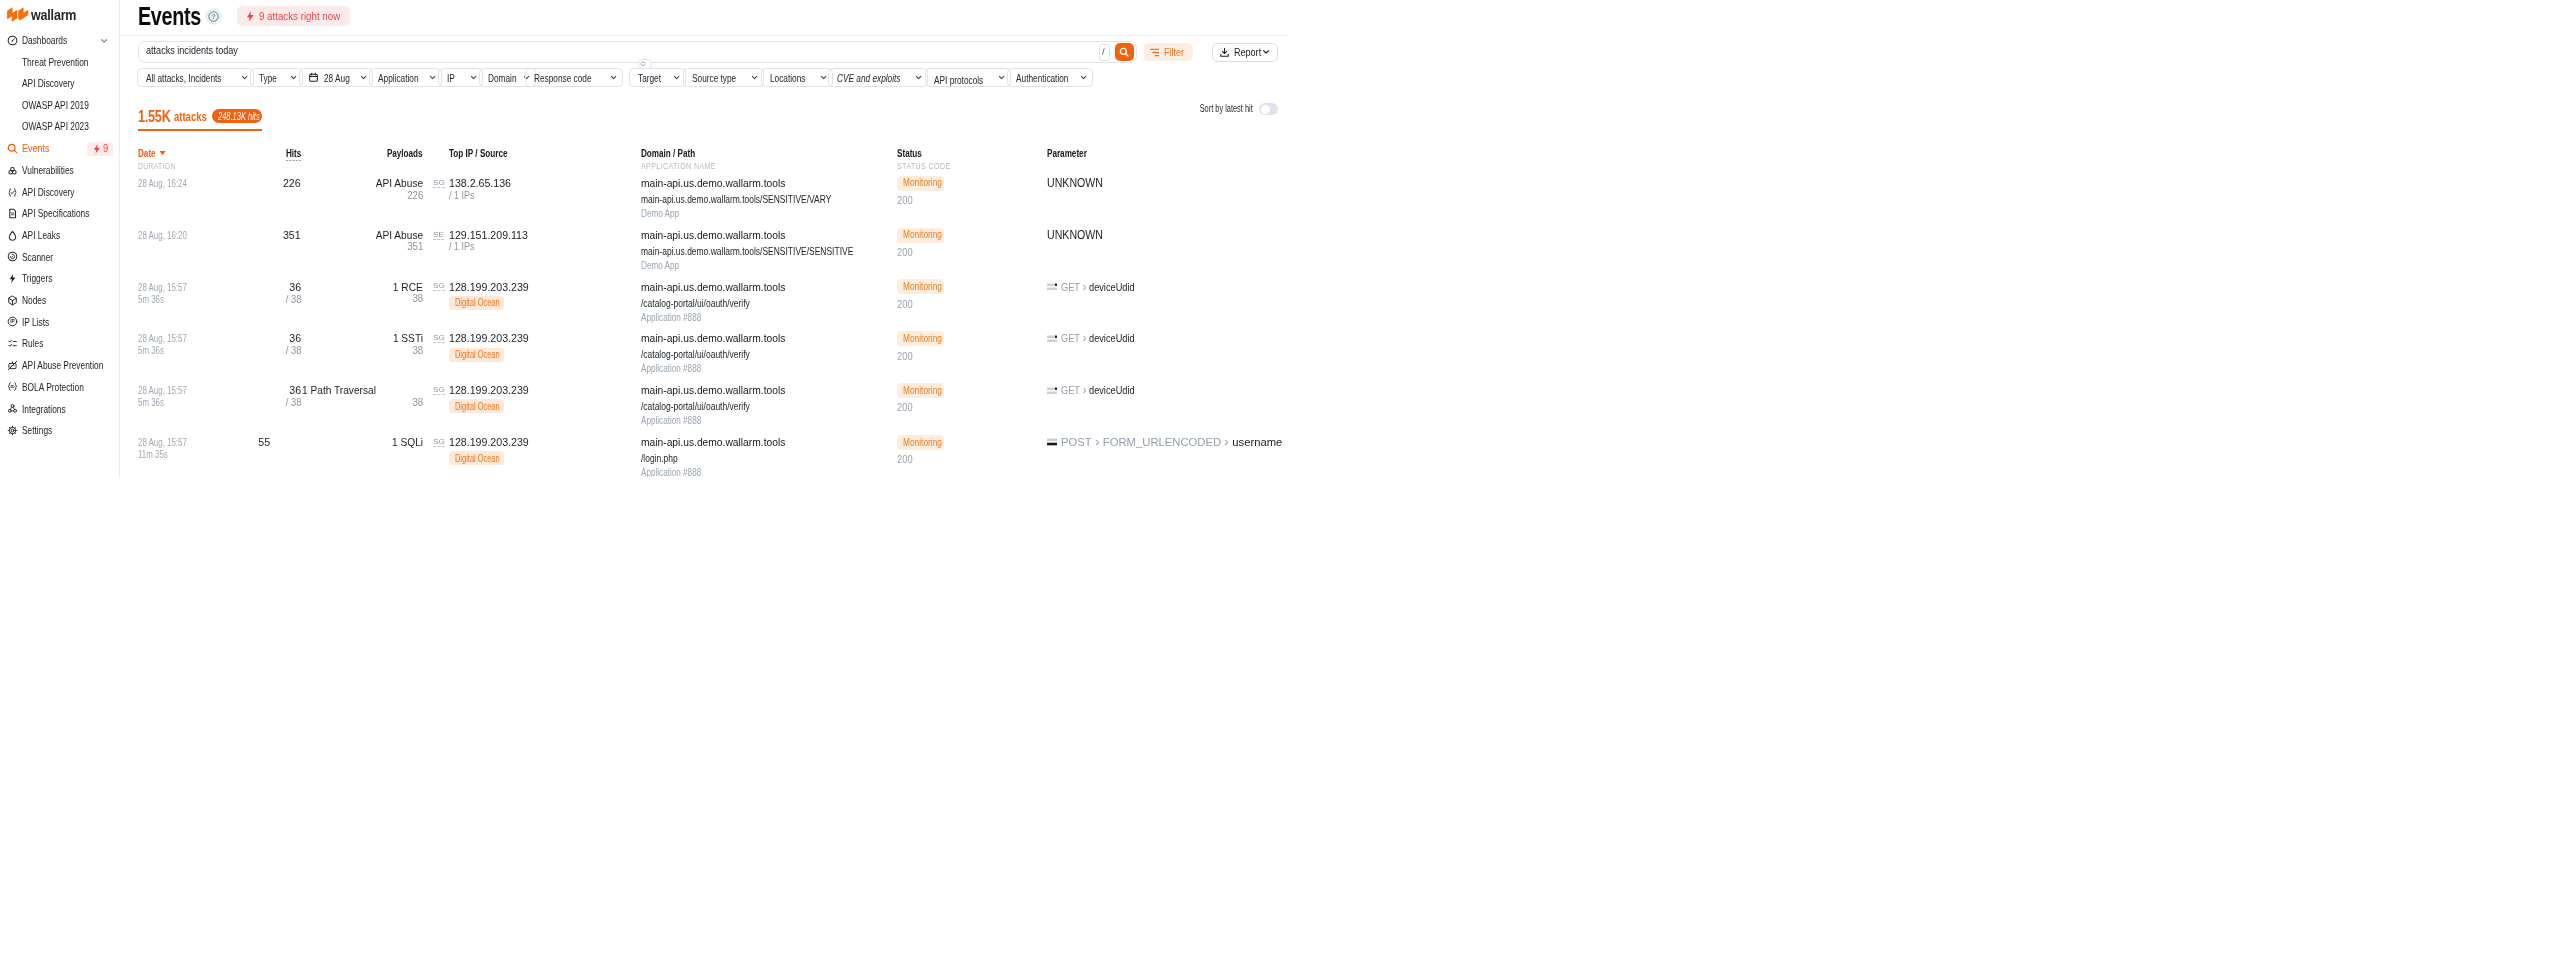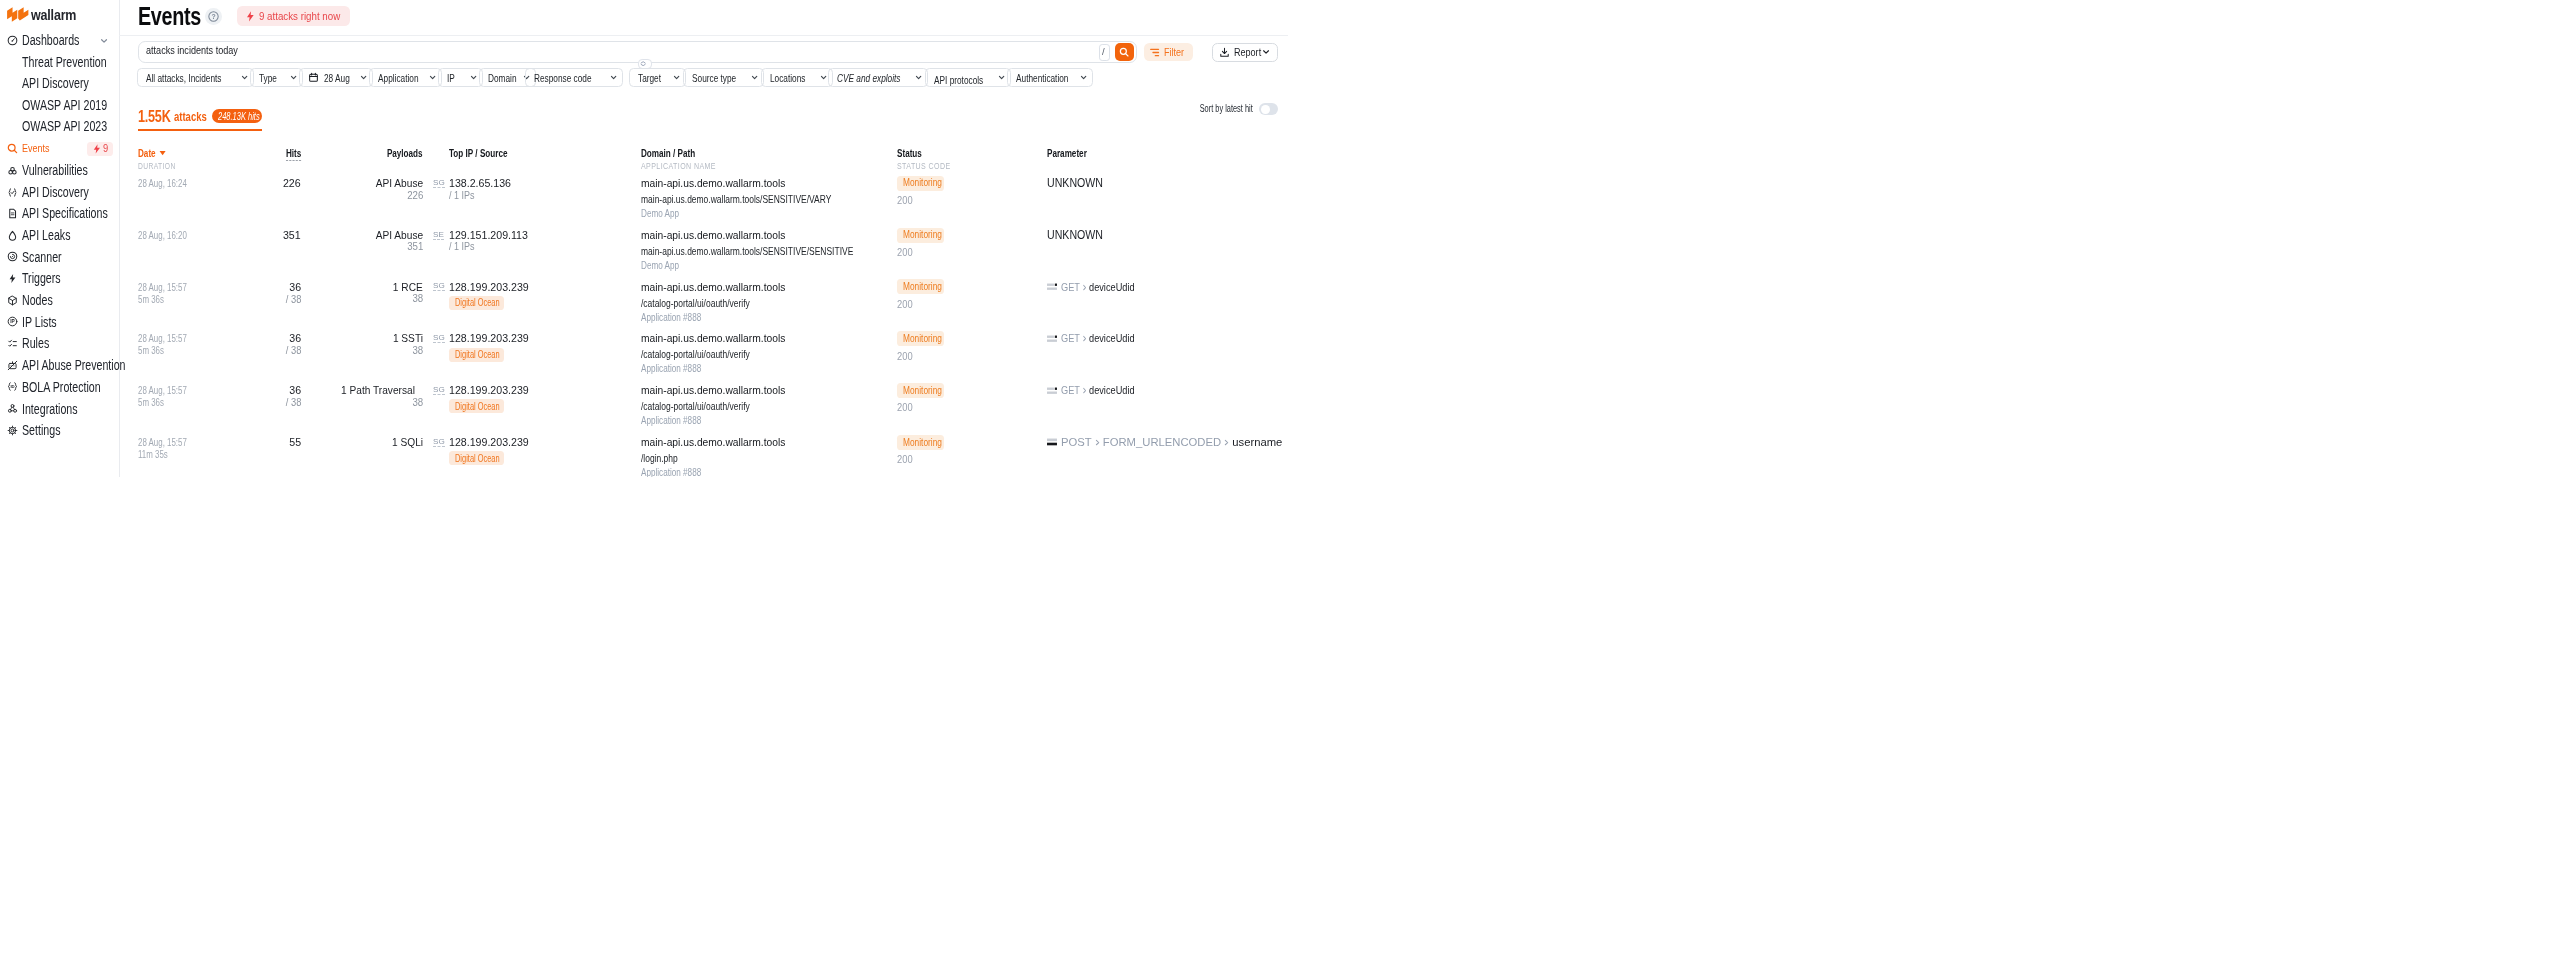--- a/index.html
+++ b/index.html
@@ -1,20 +1,20 @@
 <!DOCTYPE html>
 <html style="font-size:14.5px"><head><meta charset="utf-8">
 <style>
 html,body{margin:0;padding:0;}
 body{width:1288px;height:477px;position:relative;background:#fff;
   font-family:"Liberation Sans",sans-serif;overflow:hidden;
   -webkit-font-smoothing:antialiased;}
 .a{position:absolute;}
 .txt{position:absolute;white-space:nowrap;line-height:14.5px;}
-.nav{font-size:14px;color:#20242B;}
+.nav{font-size:11px;color:#20242B;}
 .navsel{font-size:11.8px;color:#F4600F;}
 .chip{position:absolute;top:68px;height:17px;border:0.9px solid #DFE3E8;border-radius:4.5px;
   display:flex;align-items:center;font-size:11.2px;color:#22262B;}
 .hdr{font-size:11.3px;font-weight:bold;color:#15181D;}
 .caps{font-size:8.6px;color:#B4BAC3;letter-spacing:0.5px;}
 .b13{font-size:11.8px;color:#1B1E24;}
 .g13{font-size:11.3px;color:#A2A9B3;}
 .sub12{font-size:11px;color:#8E959F;}
 .dom{font-size:11.8px;color:#16191E;}
 .path{font-size:11px;color:#22262B;}
@@ -343,21 +343,21 @@
     <rect x="8.6" y="0.6" width="2.4" height="2.6" fill="#16181C"></rect>
     <rect x="0" y="5" width="11" height="2.6" fill="#C9CDD4"></rect>
   </svg>
 <div class="txt " style="left:1061px;top:331px;font-size:11.8px;color:#939DAD;"><span style="display:inline-block;transform:scaleX(0.78);transform-origin:0 50%;white-space:nowrap;">GET<svg style="display:inline-block;margin:0 2.7px 0 2.7px;" width="6.3" height="7.2" viewBox="0 0 7 10" fill="none" stroke="#99A2B1" stroke-width="1.5" stroke-linecap="round" stroke-linejoin="round">
         <path d="M2 2 L5.4 5 L2 8"></path>
       </svg><span style="color:#1B1E24;">deviceUdid</span></span></div>
 <div class="txt g13" style="left:138px;top:383px;"><span style="display:inline-block;transform:scaleX(0.7);transform-origin:0 50%;white-space:nowrap;">28 Aug, 15:57</span></div>
 <div class="txt g13" style="left:138px;top:395px;"><span style="display:inline-block;transform:scaleX(0.7);transform-origin:0 50%;white-space:nowrap;">5m 36s</span></div>
 <div class="txt b13" style="right:987px;top:383px;"><span style="display:inline-block;transform:scaleX(0.9);transform-origin:100% 50%;white-space:nowrap;">36</span></div>
 <div class="txt sub12" style="right:987px;top:395px;"><span style="display:inline-block;transform:scaleX(0.85);transform-origin:100% 50%;white-space:nowrap;">/ 38</span></div>
-<div class="txt b13" style="right:873px;top:383px;"><span style="display:inline-block;transform:scaleX(0.86);transform-origin:100% 50%;white-space:nowrap;">1 Path Traversal</span></div>
+<div class="txt b13" style="right:912px;top:383px;"><span style="display:inline-block;transform:scaleX(0.86);transform-origin:100% 50%;white-space:nowrap;">1 Path Traversal</span></div>
 <div class="txt sub12" style="right:865px;top:395px;"><span style="display:inline-block;transform:scaleX(0.88);transform-origin:100% 50%;white-space:nowrap;">38</span></div>
 <div class="txt" style="left:433px;top:384px;font-size:8.1px;line-height:11px;color:#8F99A8;letter-spacing:0.2px;"><span style="border-bottom:0.9px dashed #BEC5CE;">SG</span></div>
 <div class="txt b13" style="left:449px;top:383px;"><span style="display:inline-block;transform:scaleX(0.9);transform-origin:0 50%;white-space:nowrap;">128.199.203.239</span></div>
 <div class="a" style="left:449px;top:399px;width:55px;height:13.6px;background:#FCE9DB;border-radius:3.6px;"></div>
 <div class="txt " style="left:455px;top:400px;font-size:10.2px;line-height:13px;color:#F0761F;"><span style="display:inline-block;transform:scaleX(0.73);transform-origin:0 50%;white-space:nowrap;">Digital Ocean</span></div>
 <div class="txt dom" style="left:641px;top:383px;"><span style="display:inline-block;transform:scaleX(0.87);transform-origin:0 50%;white-space:nowrap;">main-api.us.demo.wallarm.tools</span></div>
 <div class="txt path" style="left:641px;top:399px;"><span style="display:inline-block;transform:scaleX(0.77);transform-origin:0 50%;white-space:nowrap;">/catalog-portal/ui/oauth/verify</span></div>
 <div class="txt app" style="left:641px;top:413px;"><span style="display:inline-block;transform:scaleX(0.74);transform-origin:0 50%;white-space:nowrap;">Application #888</span></div>
 <div class="a" style="left:897px;top:383px;width:47px;height:15px;background:#FCEDDE;border-radius:3.6px;"></div>
 <div class="txt " style="left:903px;top:384px;font-size:10.7px;line-height:13.6px;color:#EE7D20;"><span style="display:inline-block;transform:scaleX(0.78);transform-origin:0 50%;white-space:nowrap;">Monitoring</span></div>
@@ -365,21 +365,21 @@
 <svg class="a" style="left:1047px;top:387px" width="10" height="7.7" viewBox="0 0 11 8.5">
     <rect x="0" y="0.6" width="7.6" height="2.6" fill="#C9CDD4"></rect>
     <rect x="8.6" y="0.6" width="2.4" height="2.6" fill="#16181C"></rect>
     <rect x="0" y="5" width="11" height="2.6" fill="#C9CDD4"></rect>
   </svg>
 <div class="txt " style="left:1061px;top:383px;font-size:11.8px;color:#939DAD;"><span style="display:inline-block;transform:scaleX(0.78);transform-origin:0 50%;white-space:nowrap;">GET<svg style="display:inline-block;margin:0 2.7px 0 2.7px;" width="6.3" height="7.2" viewBox="0 0 7 10" fill="none" stroke="#99A2B1" stroke-width="1.5" stroke-linecap="round" stroke-linejoin="round">
         <path d="M2 2 L5.4 5 L2 8"></path>
       </svg><span style="color:#1B1E24;">deviceUdid</span></span></div>
 <div class="txt g13" style="left:138px;top:435px;"><span style="display:inline-block;transform:scaleX(0.7);transform-origin:0 50%;white-space:nowrap;">28 Aug, 15:57</span></div>
 <div class="txt g13" style="left:138px;top:447px;"><span style="display:inline-block;transform:scaleX(0.7);transform-origin:0 50%;white-space:nowrap;">11m 35s</span></div>
-<div class="txt b13" style="right:987px;top:435px;"><span style="display:inline-block;transform:scaleX(0.9);transform-origin:100% 50%;white-space:nowrap;">55</span></div>
+<div class="txt b13" style="right:1018px;top:435px;"><span style="display:inline-block;transform:scaleX(0.9);transform-origin:100% 50%;white-space:nowrap;">55</span></div>
 <div class="txt b13" style="right:865px;top:435px;"><span style="display:inline-block;transform:scaleX(0.86);transform-origin:100% 50%;white-space:nowrap;">1 SQLi</span></div>
 <div class="txt" style="left:433px;top:436px;font-size:8.1px;line-height:11px;color:#8F99A8;letter-spacing:0.2px;"><span style="border-bottom:0.9px dashed #BEC5CE;">SG</span></div>
 <div class="txt b13" style="left:449px;top:435px;"><span style="display:inline-block;transform:scaleX(0.9);transform-origin:0 50%;white-space:nowrap;">128.199.203.239</span></div>
 <div class="a" style="left:449px;top:451px;width:55px;height:13.6px;background:#FCE9DB;border-radius:3.6px;"></div>
 <div class="txt " style="left:455px;top:452px;font-size:10.2px;line-height:13px;color:#F0761F;"><span style="display:inline-block;transform:scaleX(0.73);transform-origin:0 50%;white-space:nowrap;">Digital Ocean</span></div>
 <div class="txt dom" style="left:641px;top:435px;"><span style="display:inline-block;transform:scaleX(0.87);transform-origin:0 50%;white-space:nowrap;">main-api.us.demo.wallarm.tools</span></div>
 <div class="txt path" style="left:641px;top:451px;"><span style="display:inline-block;transform:scaleX(0.77);transform-origin:0 50%;white-space:nowrap;">/login.php</span></div>
 <div class="txt app" style="left:641px;top:465px;"><span style="display:inline-block;transform:scaleX(0.74);transform-origin:0 50%;white-space:nowrap;">Application #888</span></div>
 <div class="a" style="left:897px;top:435px;width:47px;height:15px;background:#FCEDDE;border-radius:3.6px;"></div>
 <div class="txt " style="left:903px;top:436px;font-size:10.7px;line-height:13.6px;color:#EE7D20;"><span style="display:inline-block;transform:scaleX(0.78);transform-origin:0 50%;white-space:nowrap;">Monitoring</span></div>

